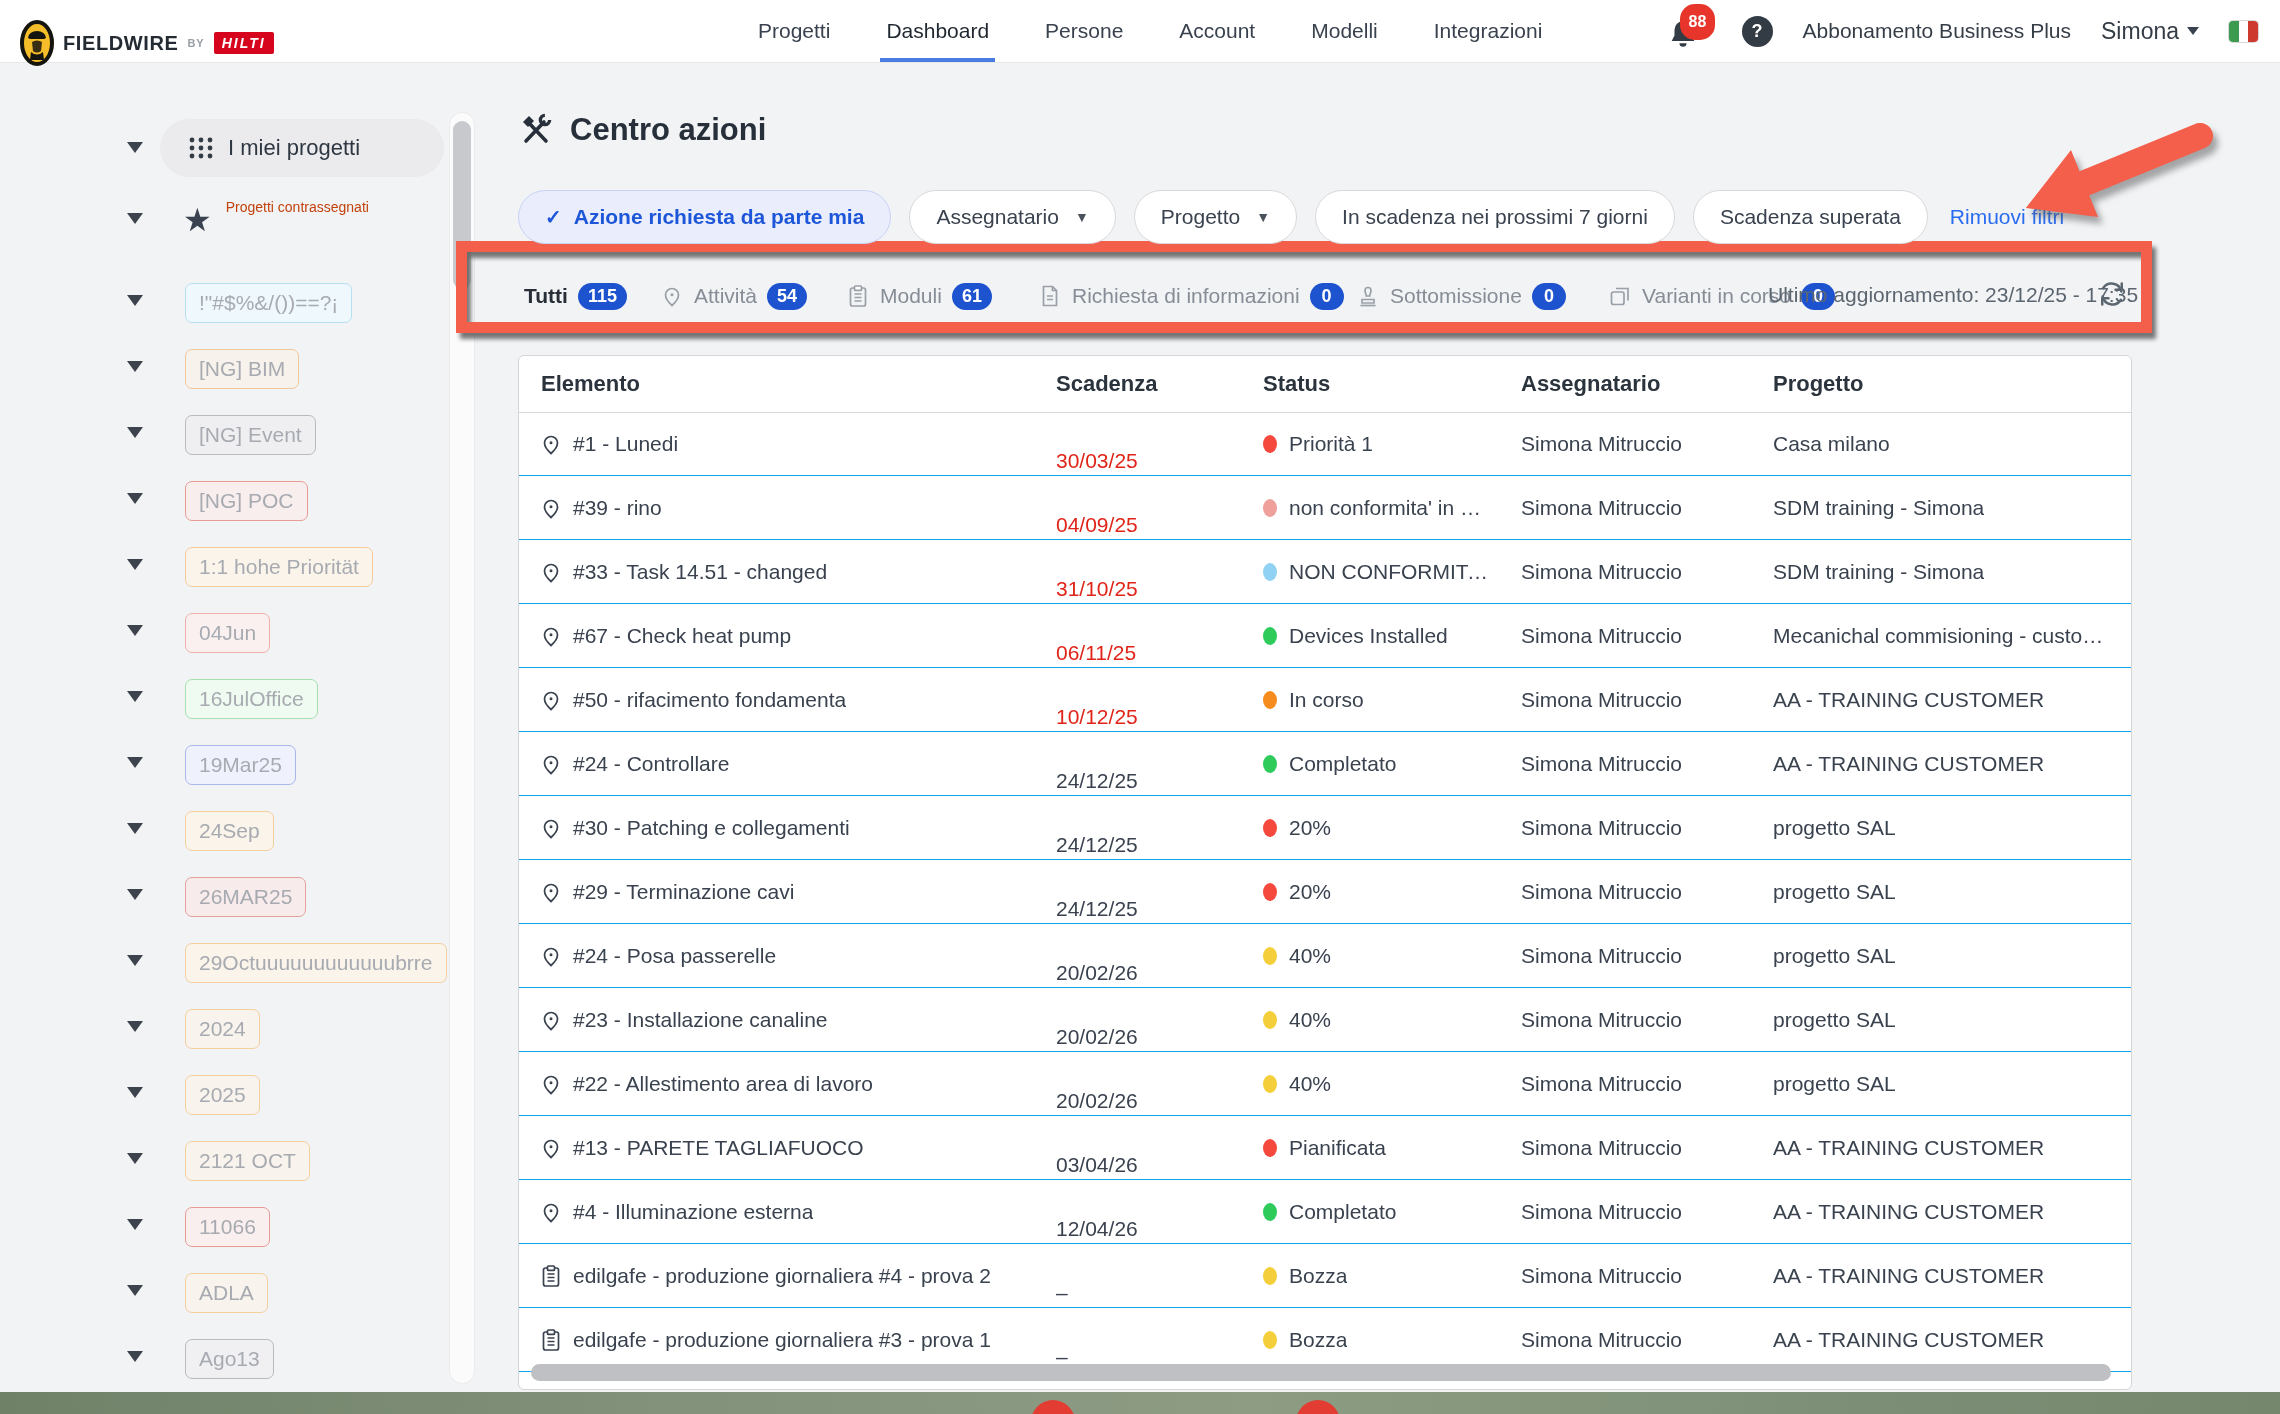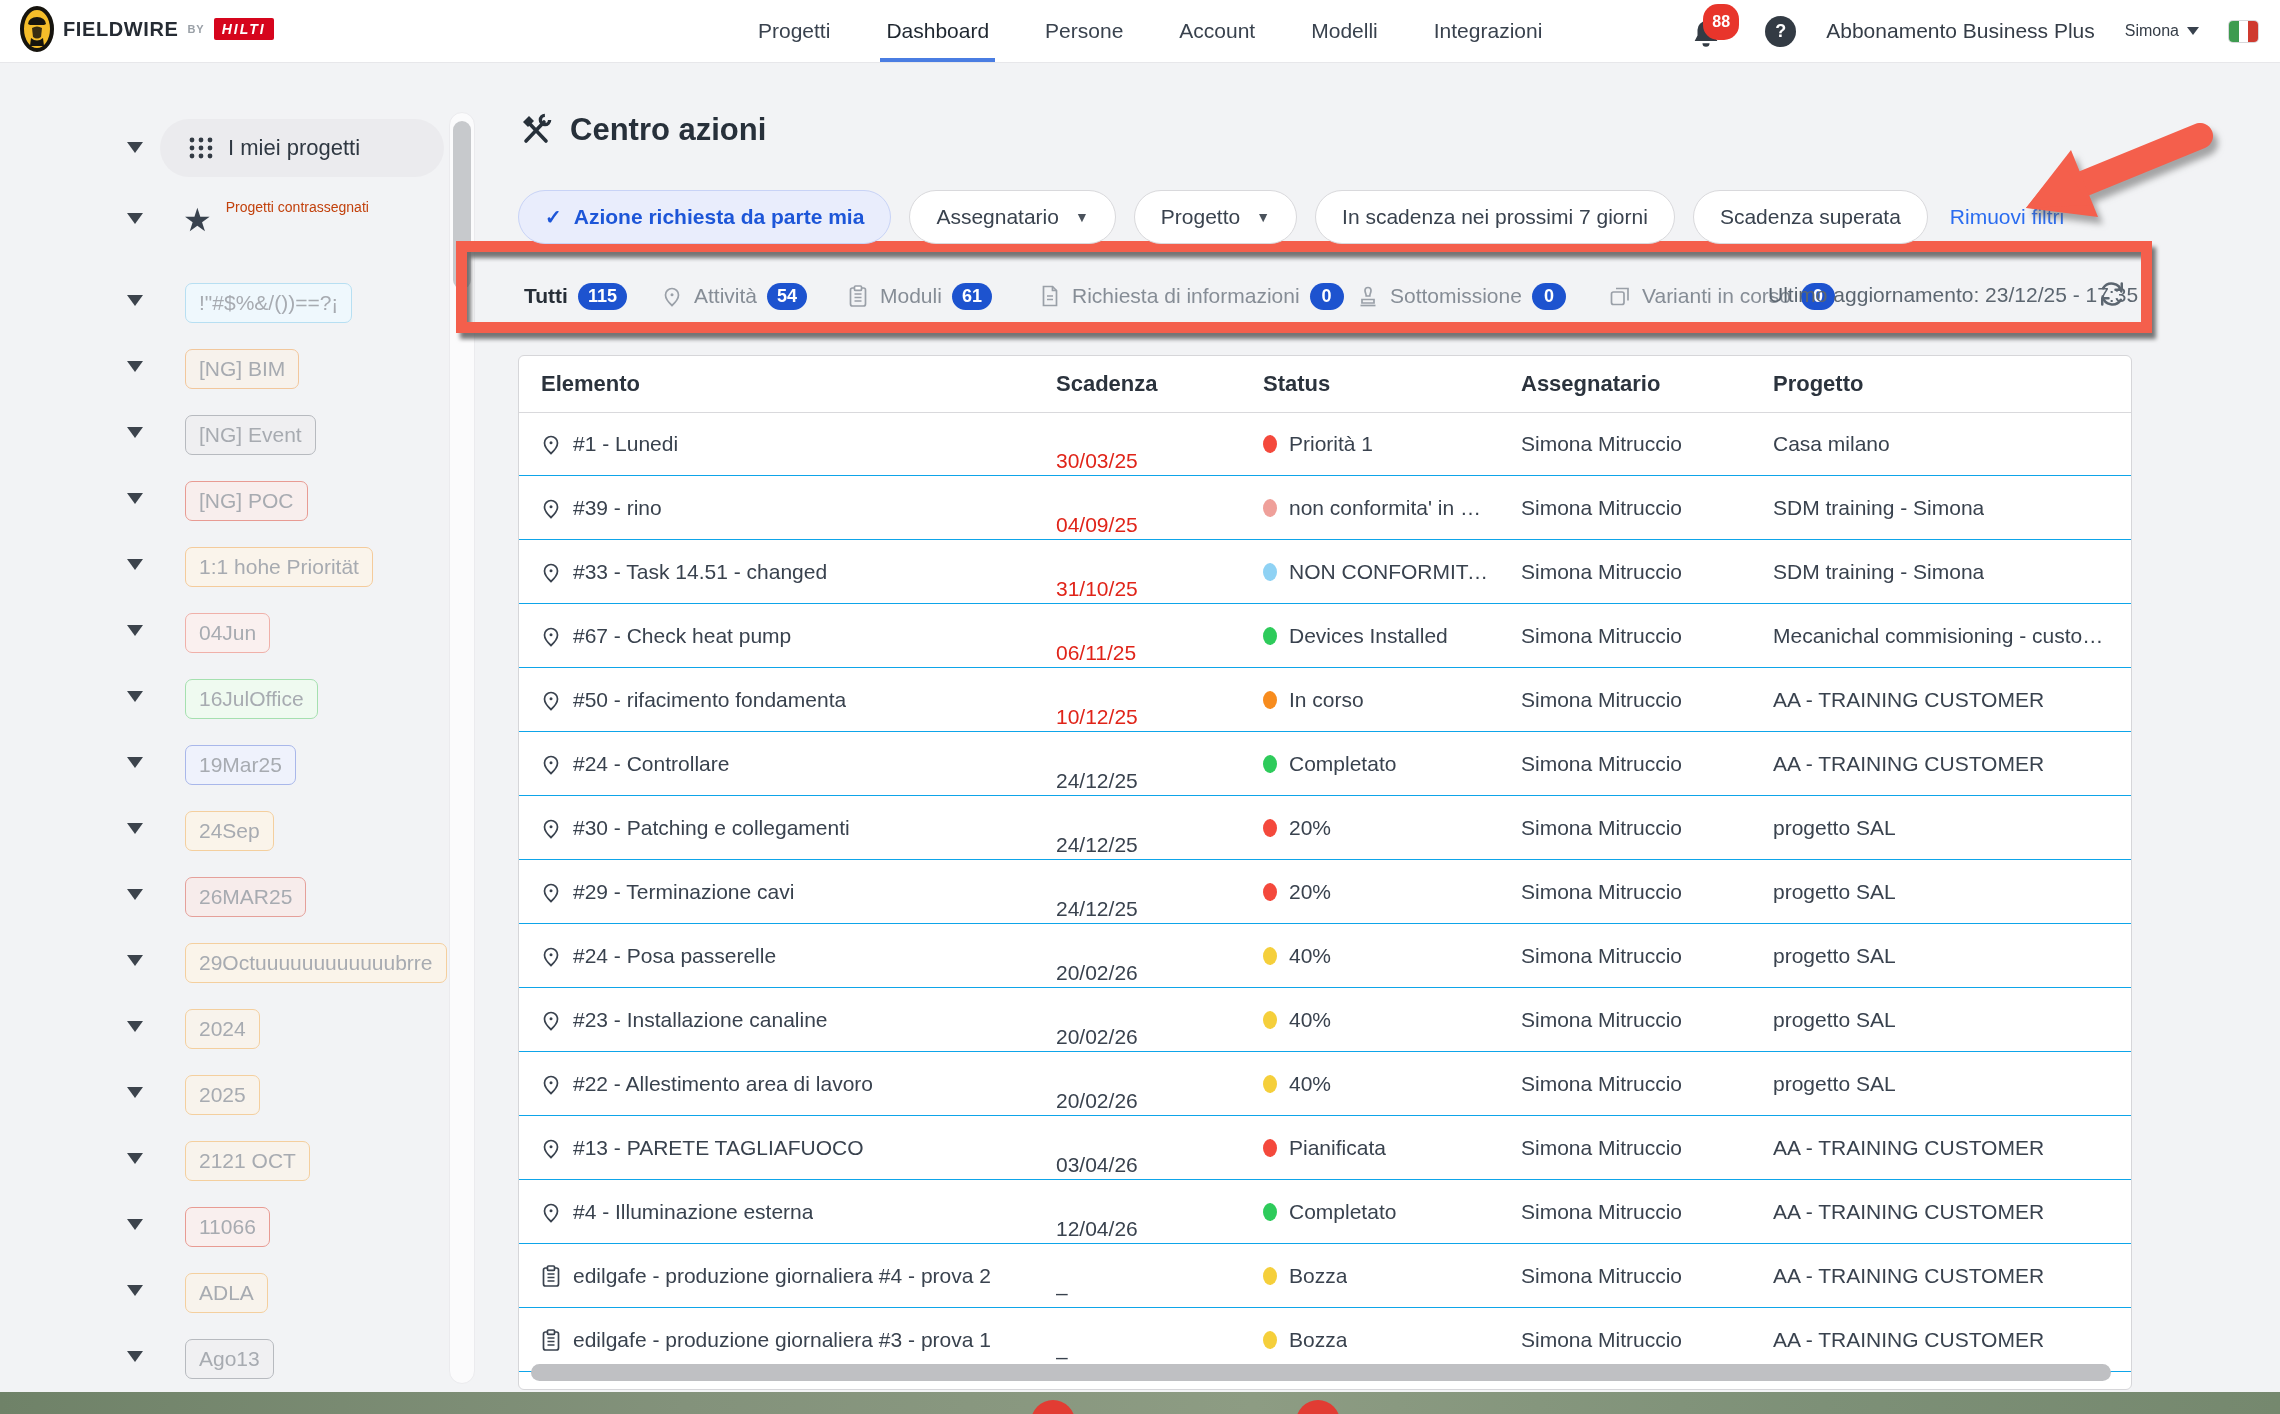--- a/index.html
+++ b/index.html
@@ -1,37 +1,37 @@
 <!DOCTYPE html>
 <html><head>
 <meta charset="utf-8">
 <style>
   html,body{margin:0;padding:0;background:#e9eaec;}
   #app{position:relative;width:2280px;height:1414px;overflow:hidden;
        background:#f2f3f5;font-family:"Liberation Sans",sans-serif;color:#39424e;}
   
   #navbar{position:absolute;left:0;top:0;width:2280px;height:62px;background:#ffffff;
           border-bottom:1px solid #e7e7ea;z-index:20;}
-  #brand{position:absolute;left:20px;top:6px;height:46px;display:flex;align-items:center;gap:9px;}
+  #brand{position:absolute;left:20px;top:20px;height:46px;display:flex;align-items:center;gap:9px;}
   #brand-name{font-size:20px;font-weight:bold;letter-spacing:.6px;color:#252b33;}
   #brand-by{font-size:11px;font-weight:bold;color:#9aa0a7;letter-spacing:1px;}
   #brand-hilti{background:#d6051d;color:#fff;font-size:14px;font-weight:bold;font-style:italic;
                letter-spacing:2px;padding:3px 8px;border-radius:2px;}
   #nav-items{position:absolute;left:758px;top:0;height:62px;display:flex;gap:56px;align-items:center;}
   .nav-item{position:relative;font-size:21px;color:#39424e;height:62px;display:flex;align-items:center;cursor:pointer;}
   .nav-item.active{color:#1f2730;}
   .nav-item.active::after{content:"";position:absolute;left:-6px;right:-6px;bottom:0;height:4px;background:#4a7de2;}
   #nav-right{position:absolute;right:22px;top:0;height:62px;display:flex;align-items:center;gap:30px;}
   #bell-wrap{position:relative;width:46px;height:46px;}
   #notif-badge{position:absolute;left:14px;top:-4px;background:#e8352b;color:#fff;font-size:16px;font-weight:bold;
                padding:9px 9px;border-radius:15px;z-index:2;}
   #help-btn{width:31px;height:31px;border-radius:50%;background:#333b44;color:#fff;font-size:18px;font-weight:bold;
             display:flex;align-items:center;justify-content:center;}
   #subscription{font-size:21px;color:#353d47;}
-  #user-menu{font-size:16px;color:#353d47;display:flex;align-items:center;gap:8px;}
+  #user-menu{font-size:23px;color:#353d47;display:flex;align-items:center;gap:8px;}
   .caret-dn{width:0;height:0;border-left:6px solid transparent;border-right:6px solid transparent;border-top:8px solid #39424e;}
   #flag{width:29px;height:21px;border-radius:4px;overflow:hidden;display:flex;box-shadow:0 0 0 1px #d7d7da;}
   #flag div{flex:1;}
   
   .side-caret{position:absolute;left:127px;width:0;height:0;border-left:8px solid transparent;
               border-right:8px solid transparent;border-top:11px solid #3c434c;}
   #myprojects-pill{position:absolute;left:160px;top:119px;width:284px;height:58px;background:#ebebee;
                    border-radius:29px;display:flex;align-items:center;gap:14px;padding-left:28px;box-sizing:border-box;}
   #myprojects-pill span{font-size:22px;color:#2f3842;}
   #starred{position:absolute;left:183px;top:192px;display:flex;gap:14px;align-items:flex-start;}

